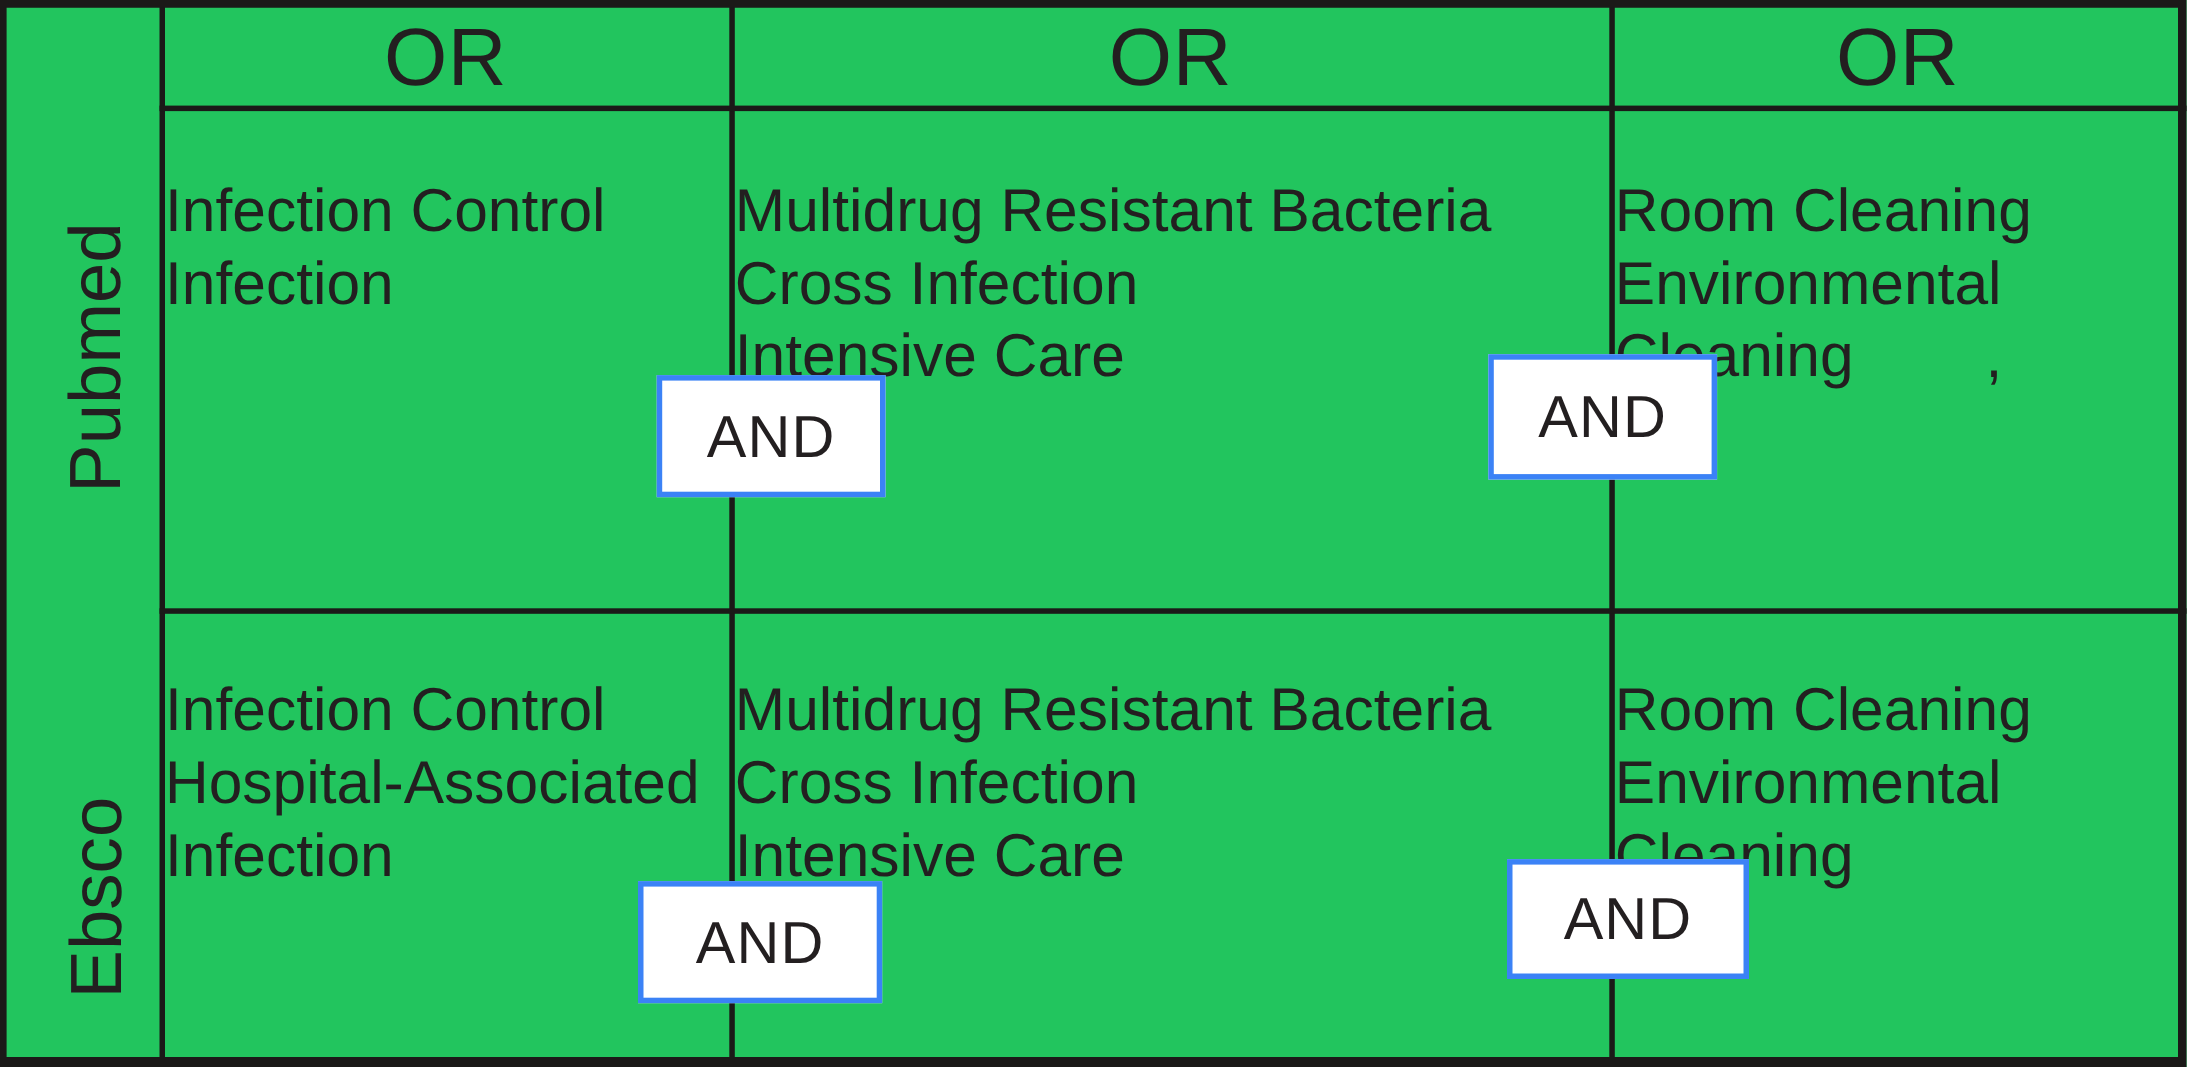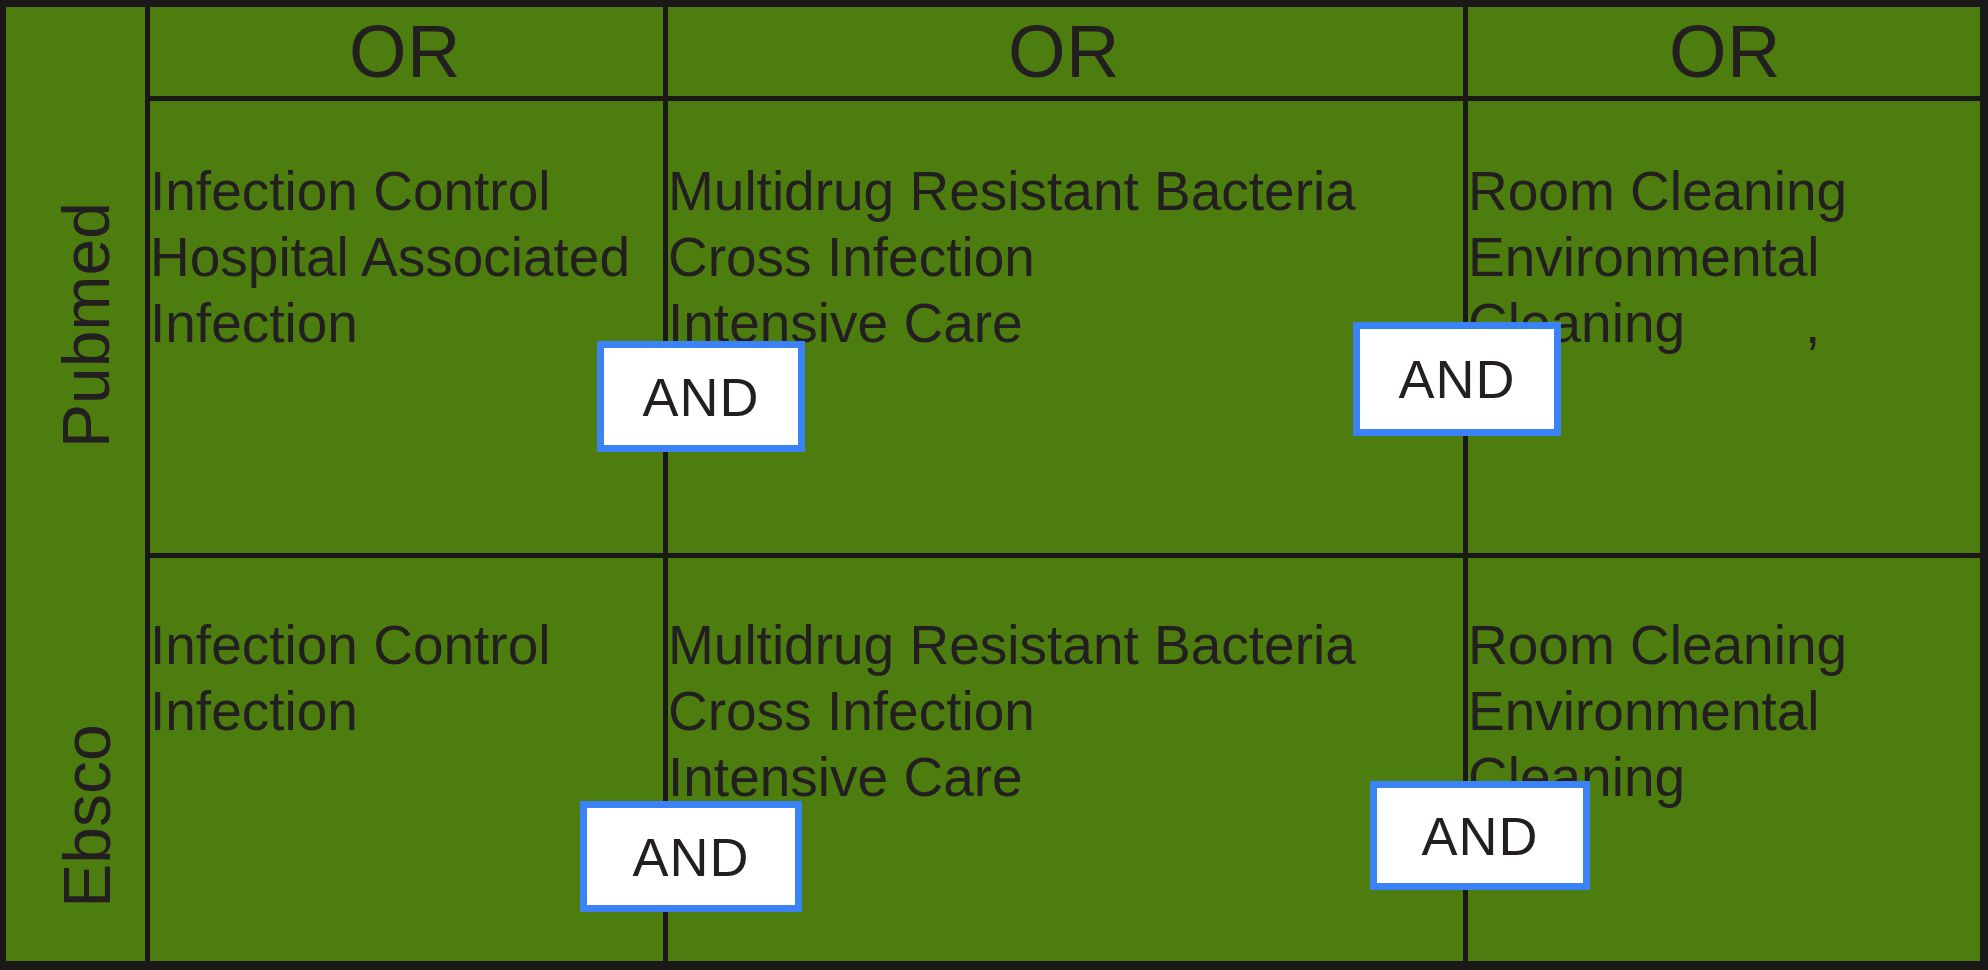--- a/index.html
+++ b/index.html
@@ -4,21 +4,21 @@
 <style>
   html, body {
     margin: 0;
     padding: 0;
     background: #ffffff;
   }
   #figure {
     position: relative;
     width: 1988px;
     height: 970px;
-    background: #4d7c0f;
+    background: #22c55e;
     font-family: "Liberation Sans", "DejaVu Sans", sans-serif;
     color: #231f20;
     overflow: hidden;
   }
   
   .outer-border {
     position: absolute;
     left: 0; top: 0; right: 0; bottom: 0;
     border-style: solid;
     border-color: #1b1918;
@@ -70,21 +70,21 @@
     justify-content: center;
     font-size: 66px;
     transform: rotate(-90deg);
     z-index: 2;
     white-space: nowrap;
   }
   .and-box {
     position: absolute;
     box-sizing: border-box;
     background: #ffffff;
-    border: 7px solid #3b82f6;
+    border: 5px solid #3b82f6;
     display: flex;
     align-items: center;
     justify-content: center;
     font-size: 54px;
     letter-spacing: 1px;
     z-index: 3;
   }
   .artifact {
     position: absolute;
     font-size: 55px;
@@ -106,38 +106,38 @@
 
   <div class="or-cell" style="left:150px;width:510px;">OR</div>
   <div class="or-cell" style="left:668px;width:792px;">OR</div>
   <div class="or-cell" style="left:1468px;width:514px;">OR</div>
 
   <div class="row-label" style="left:-174px;top:285px;">Pubmed</div>
   <div class="row-label" style="left:-173px;top:776px;">Ebsco</div>
 
   <div class="term-cell" style="left:150px;top:158px;width:510px;">
     <div>Infection Control</div>
-    <div>Hospital Associated</div>
     <div>Infection</div>
   </div>
   <div class="term-cell" style="left:668px;top:158px;width:792px;">
     <div>Multidrug Resistant Bacteria</div>
     <div>Cross Infection</div>
     <div>Intensive Care</div>
   </div>
   <div class="term-cell" style="left:1468px;top:158px;width:514px;">
     <div>Room Cleaning</div>
     <div>Environmental</div>
     <div>Cleaning</div>
   </div>
 
   <div class="artifact" style="left:1805px;top:291px;">,</div>
 
   <div class="term-cell" style="left:150px;top:612px;width:510px;">
     <div>Infection Control</div>
+    <div>Hospital-Associated</div>
     <div>Infection</div>
   </div>
   <div class="term-cell" style="left:668px;top:612px;width:792px;">
     <div>Multidrug Resistant Bacteria</div>
     <div>Cross Infection</div>
     <div>Intensive Care</div>
   </div>
   <div class="term-cell" style="left:1468px;top:612px;width:514px;">
     <div>Room Cleaning</div>
     <div>Environmental</div>

